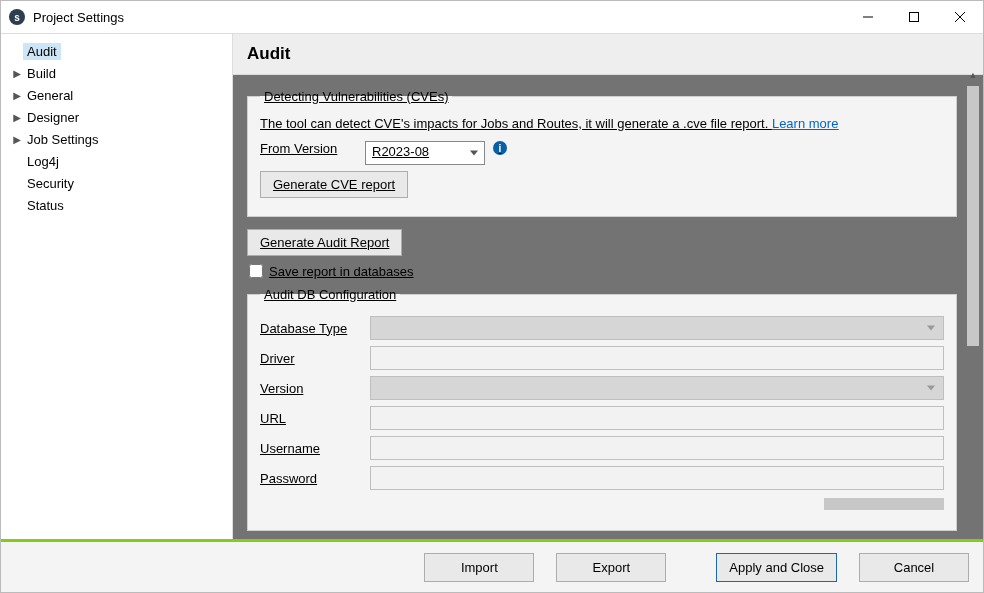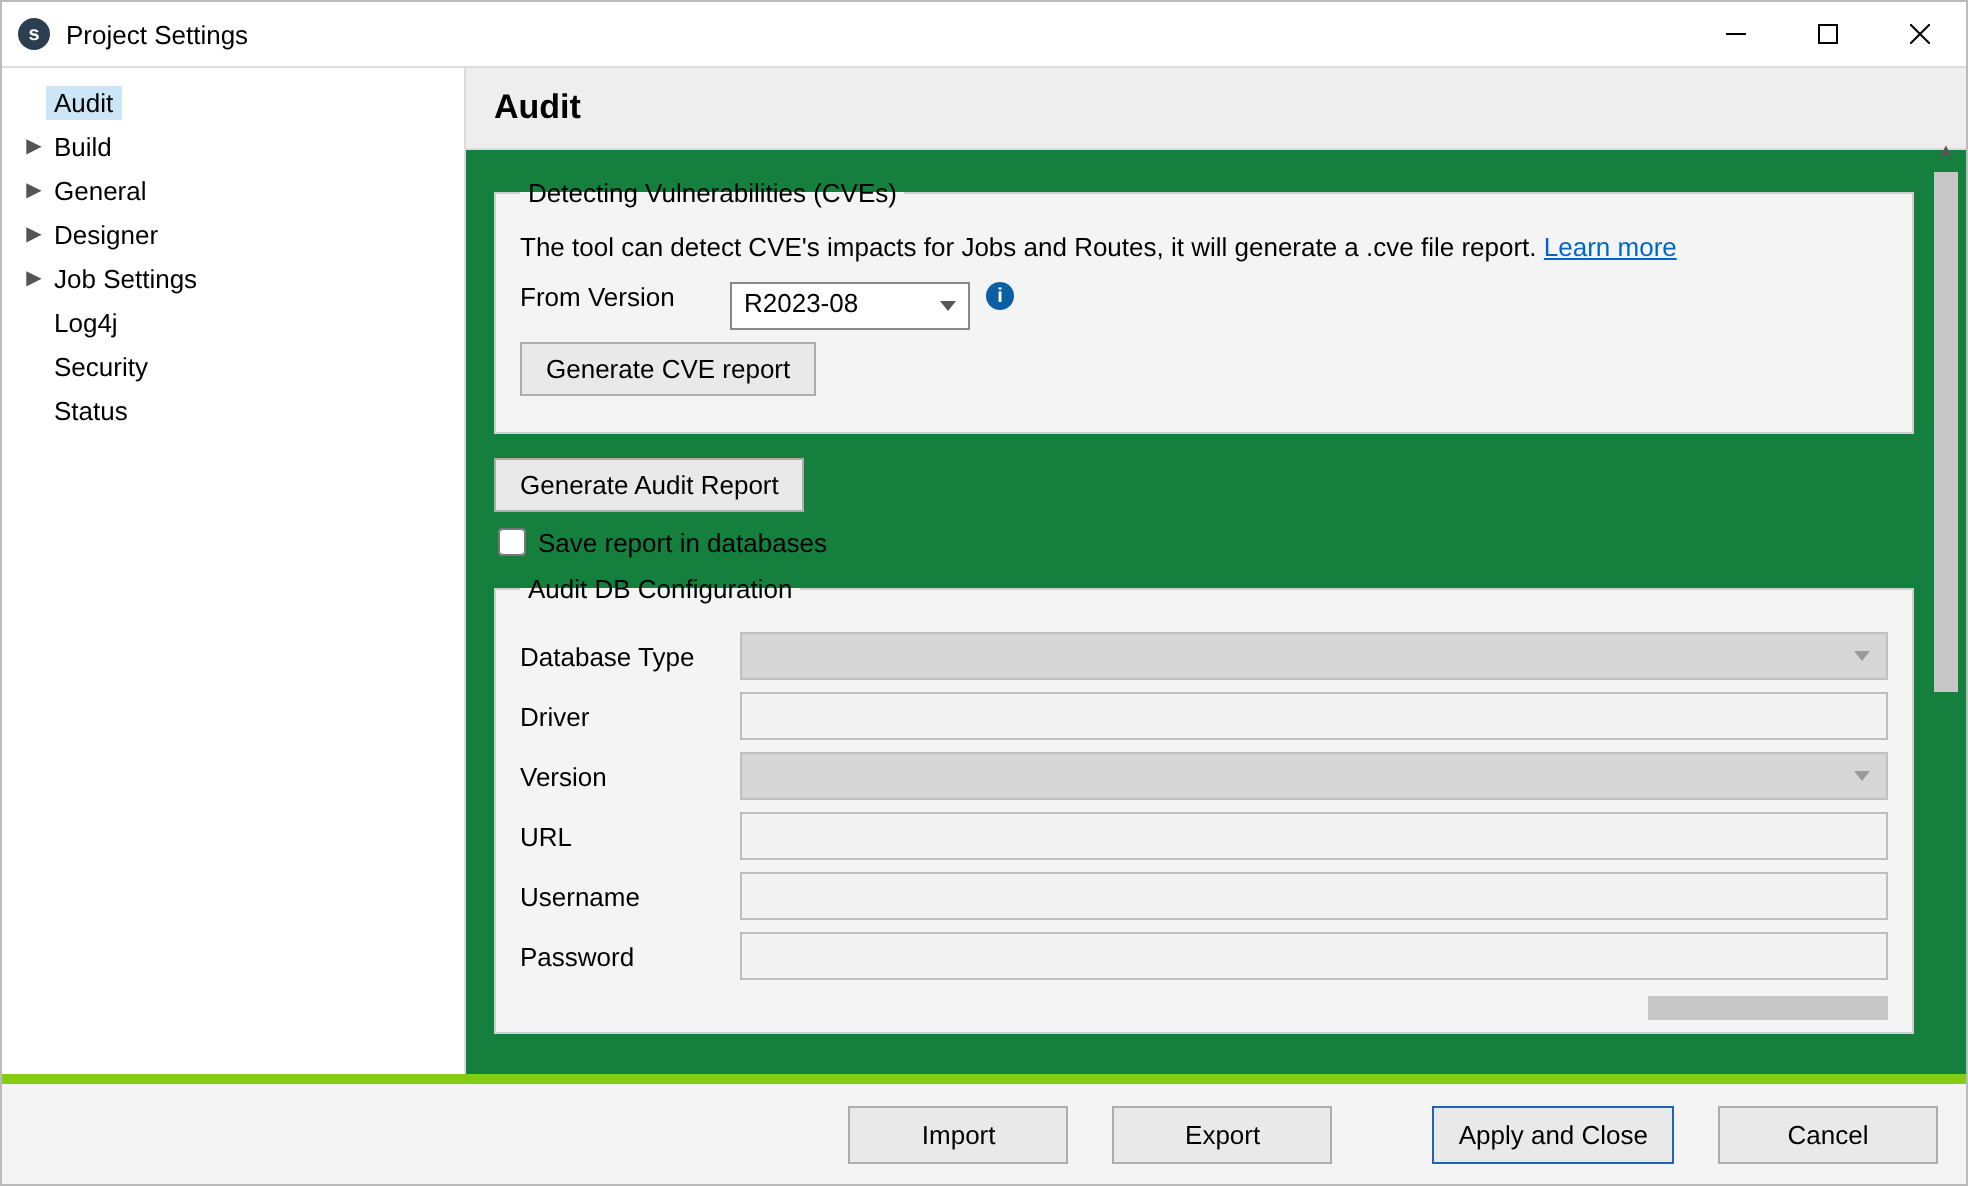--- a/index.html
+++ b/index.html
@@ -36,21 +36,21 @@
     display: flex; align-items: center; justify-content: center;
     font-family: "Segoe UI Symbol", sans-serif;
     font-size: 10px;
     color: #000;
   }
 
   .body {
     display: flex;
     height: calc(100% - 32px - 50px);
     border-top: 1px solid #ddd;
-    border-bottom: 5px solid #84cc16;
+    border-bottom: 3px solid #84cc16;
   }
   .sidebar {
     width: 232px;
     padding: 6px 0;
     overflow: auto;
     border-right: 1px solid #ddd;
   }
   .tree-item {
     display: flex;
     align-items: center;
@@ -82,22 +82,23 @@
     background: #eeeeee;
     padding: 10px 14px;
     font-size: 17px;
     font-weight: 600;
     border-bottom: 1px solid #ddd;
   }
   .main-scroll {
     flex: 1;
     overflow: auto;
     padding: 14px 26px 14px 14px;
-    background: #15803d;
+    background: #737373;
     position:relative;
+    text-decoration:underline;
   }
   .vscroll-track{
     position:absolute; right:2px; top:36px; bottom:0; width:16px;
   }
   .vscroll-arrow{height:16px; text-align:center; font-size:9px; color:#555;}
   .vscroll-thumb{position:absolute; right:2px; top:16px; width:12px; height:260px; background:#c7c7c7;}
 
   fieldset.group {
     border: 1px solid #cfcfcf;
     margin: 0 0 12px 0;
@@ -283,21 +284,21 @@
 
       <div class="row">
         <button class="std">Generate Audit Report</button>
       </div>
 
       <div class="checkbox-row">
         <input type="checkbox" style="">
         <label>Save report in databases</label>
       </div>
 
-      <fieldset class="group" style="padding-bottom:4px;">
+      <fieldset class="group" style="padding-bottom:18px;">
         <legend>Audit DB Configuration</legend>
 
         <div class="form-row">
           <div class="flabel">Database Type</div>
           <div class="fcombo"></div>
         </div>
         <div class="form-row">
           <div class="flabel">Driver</div>
           <input class="finput" style="">
         </div>

